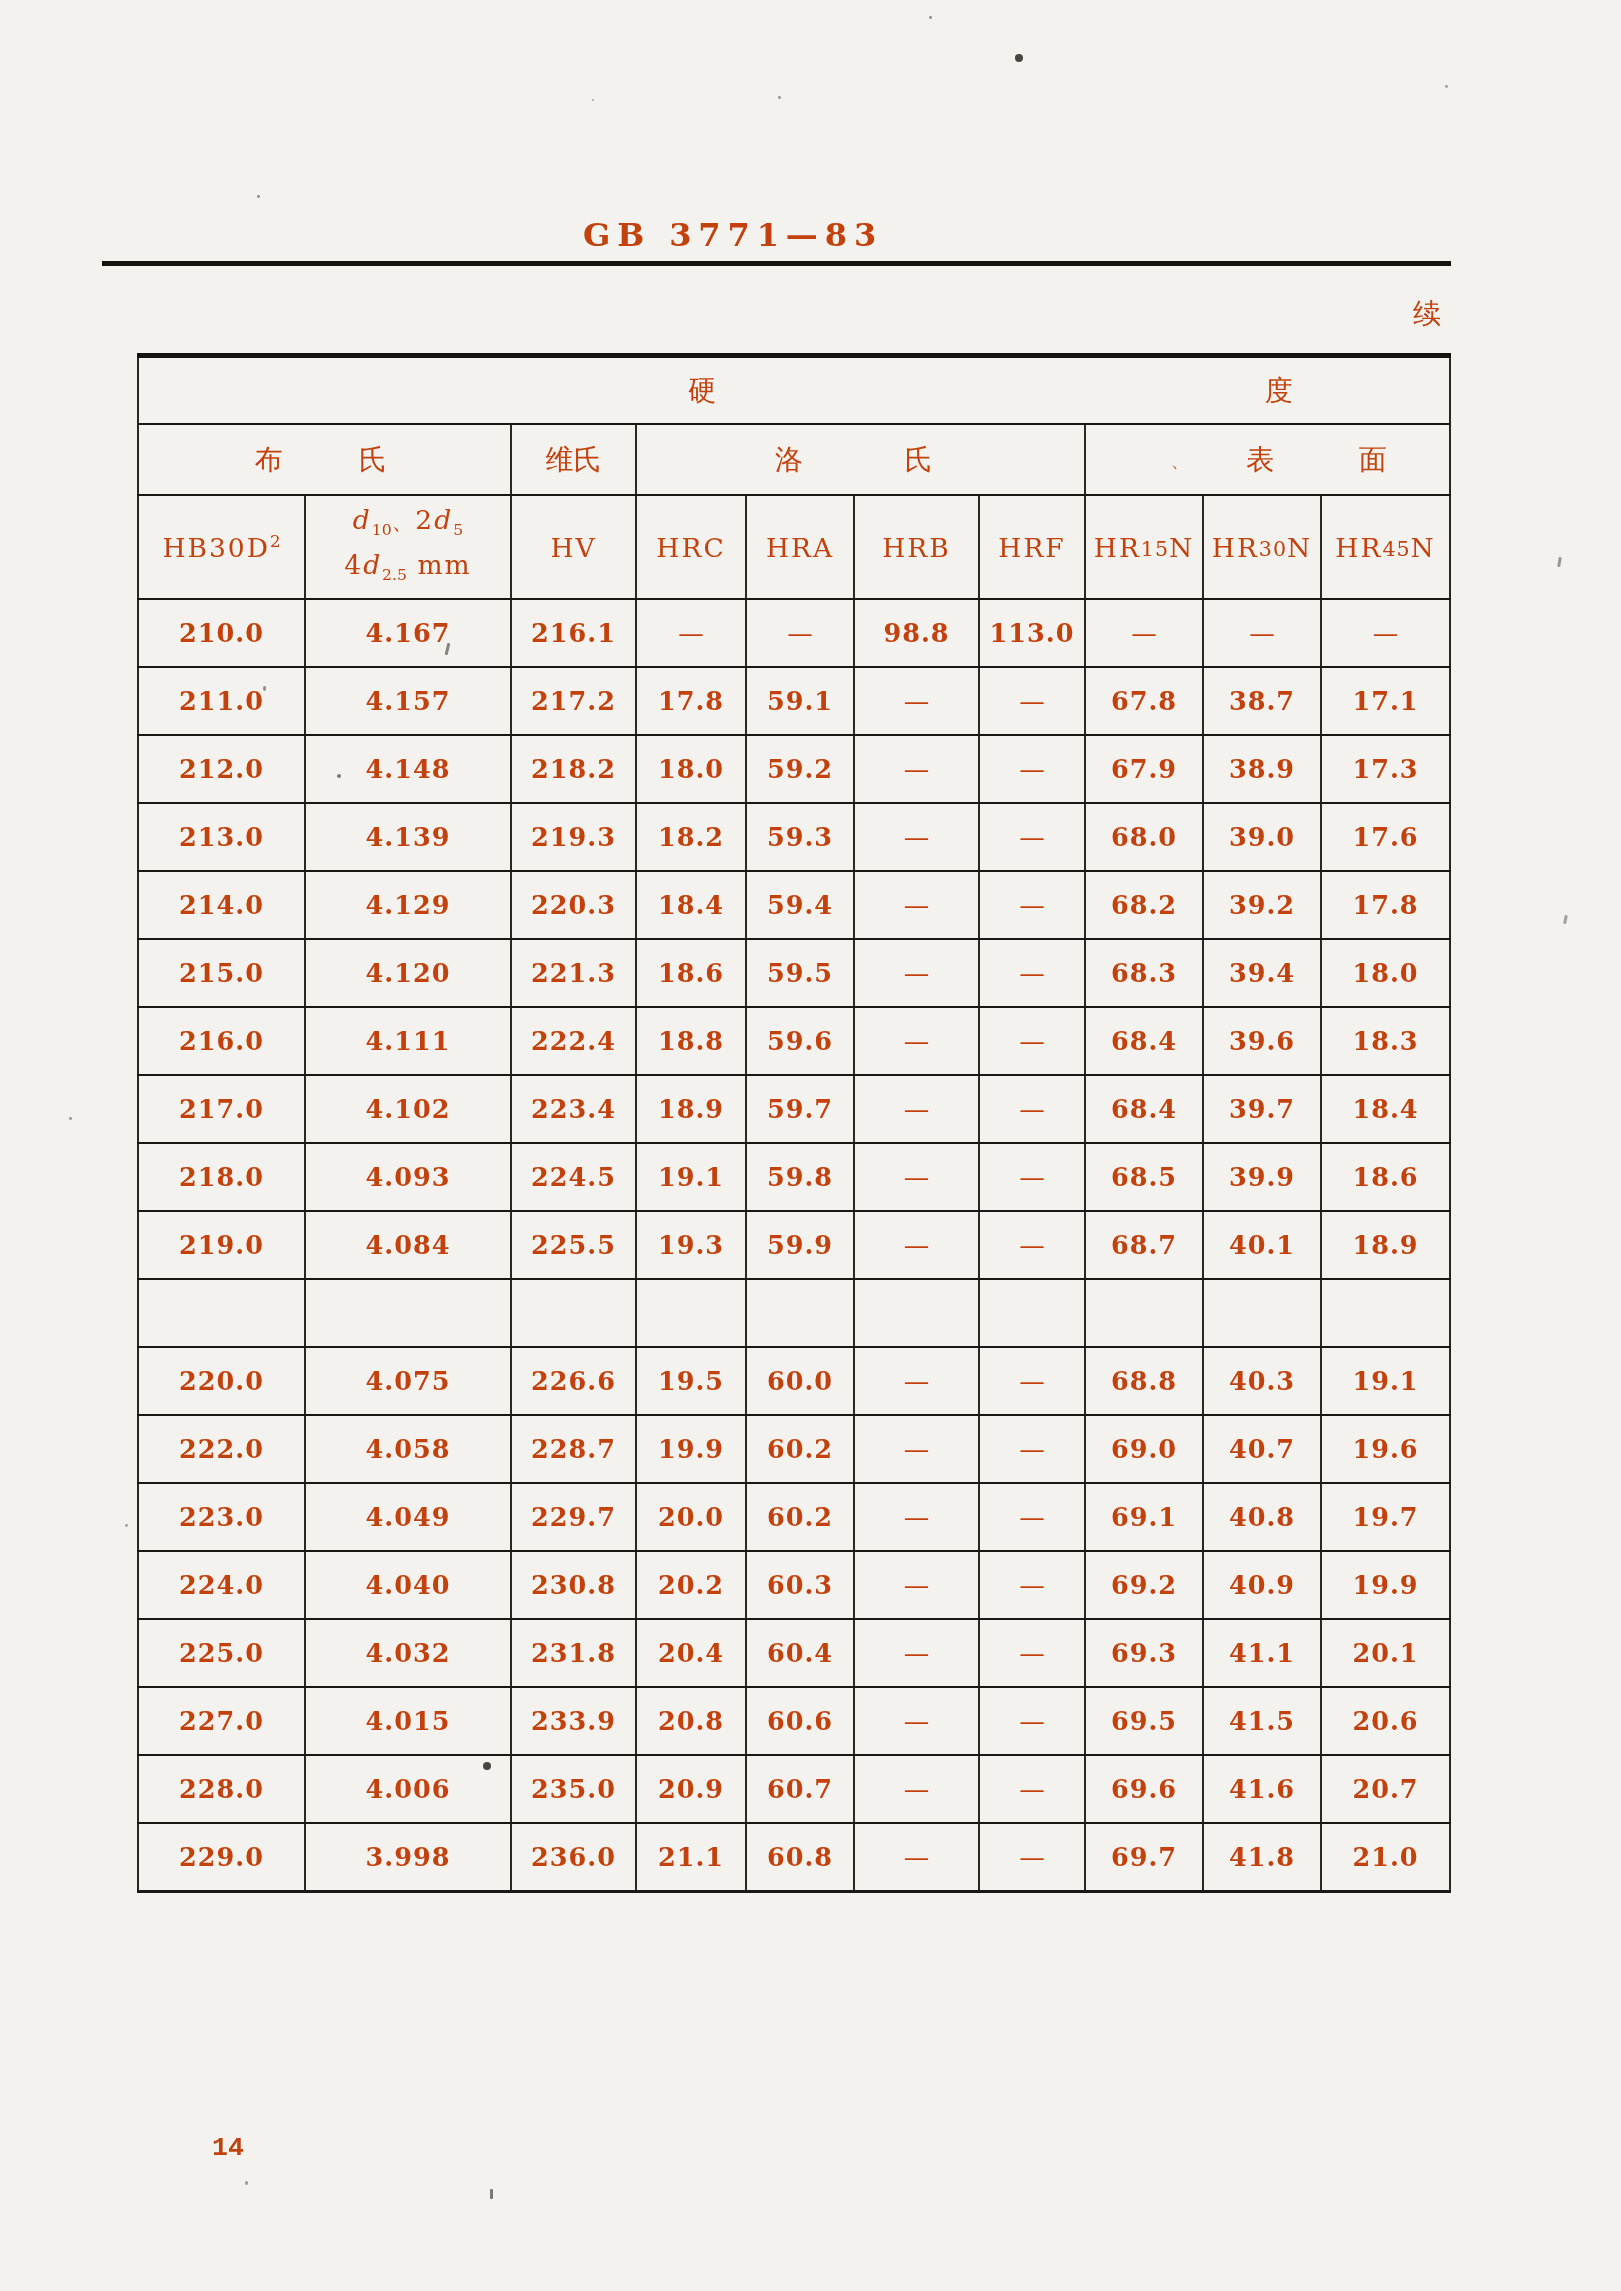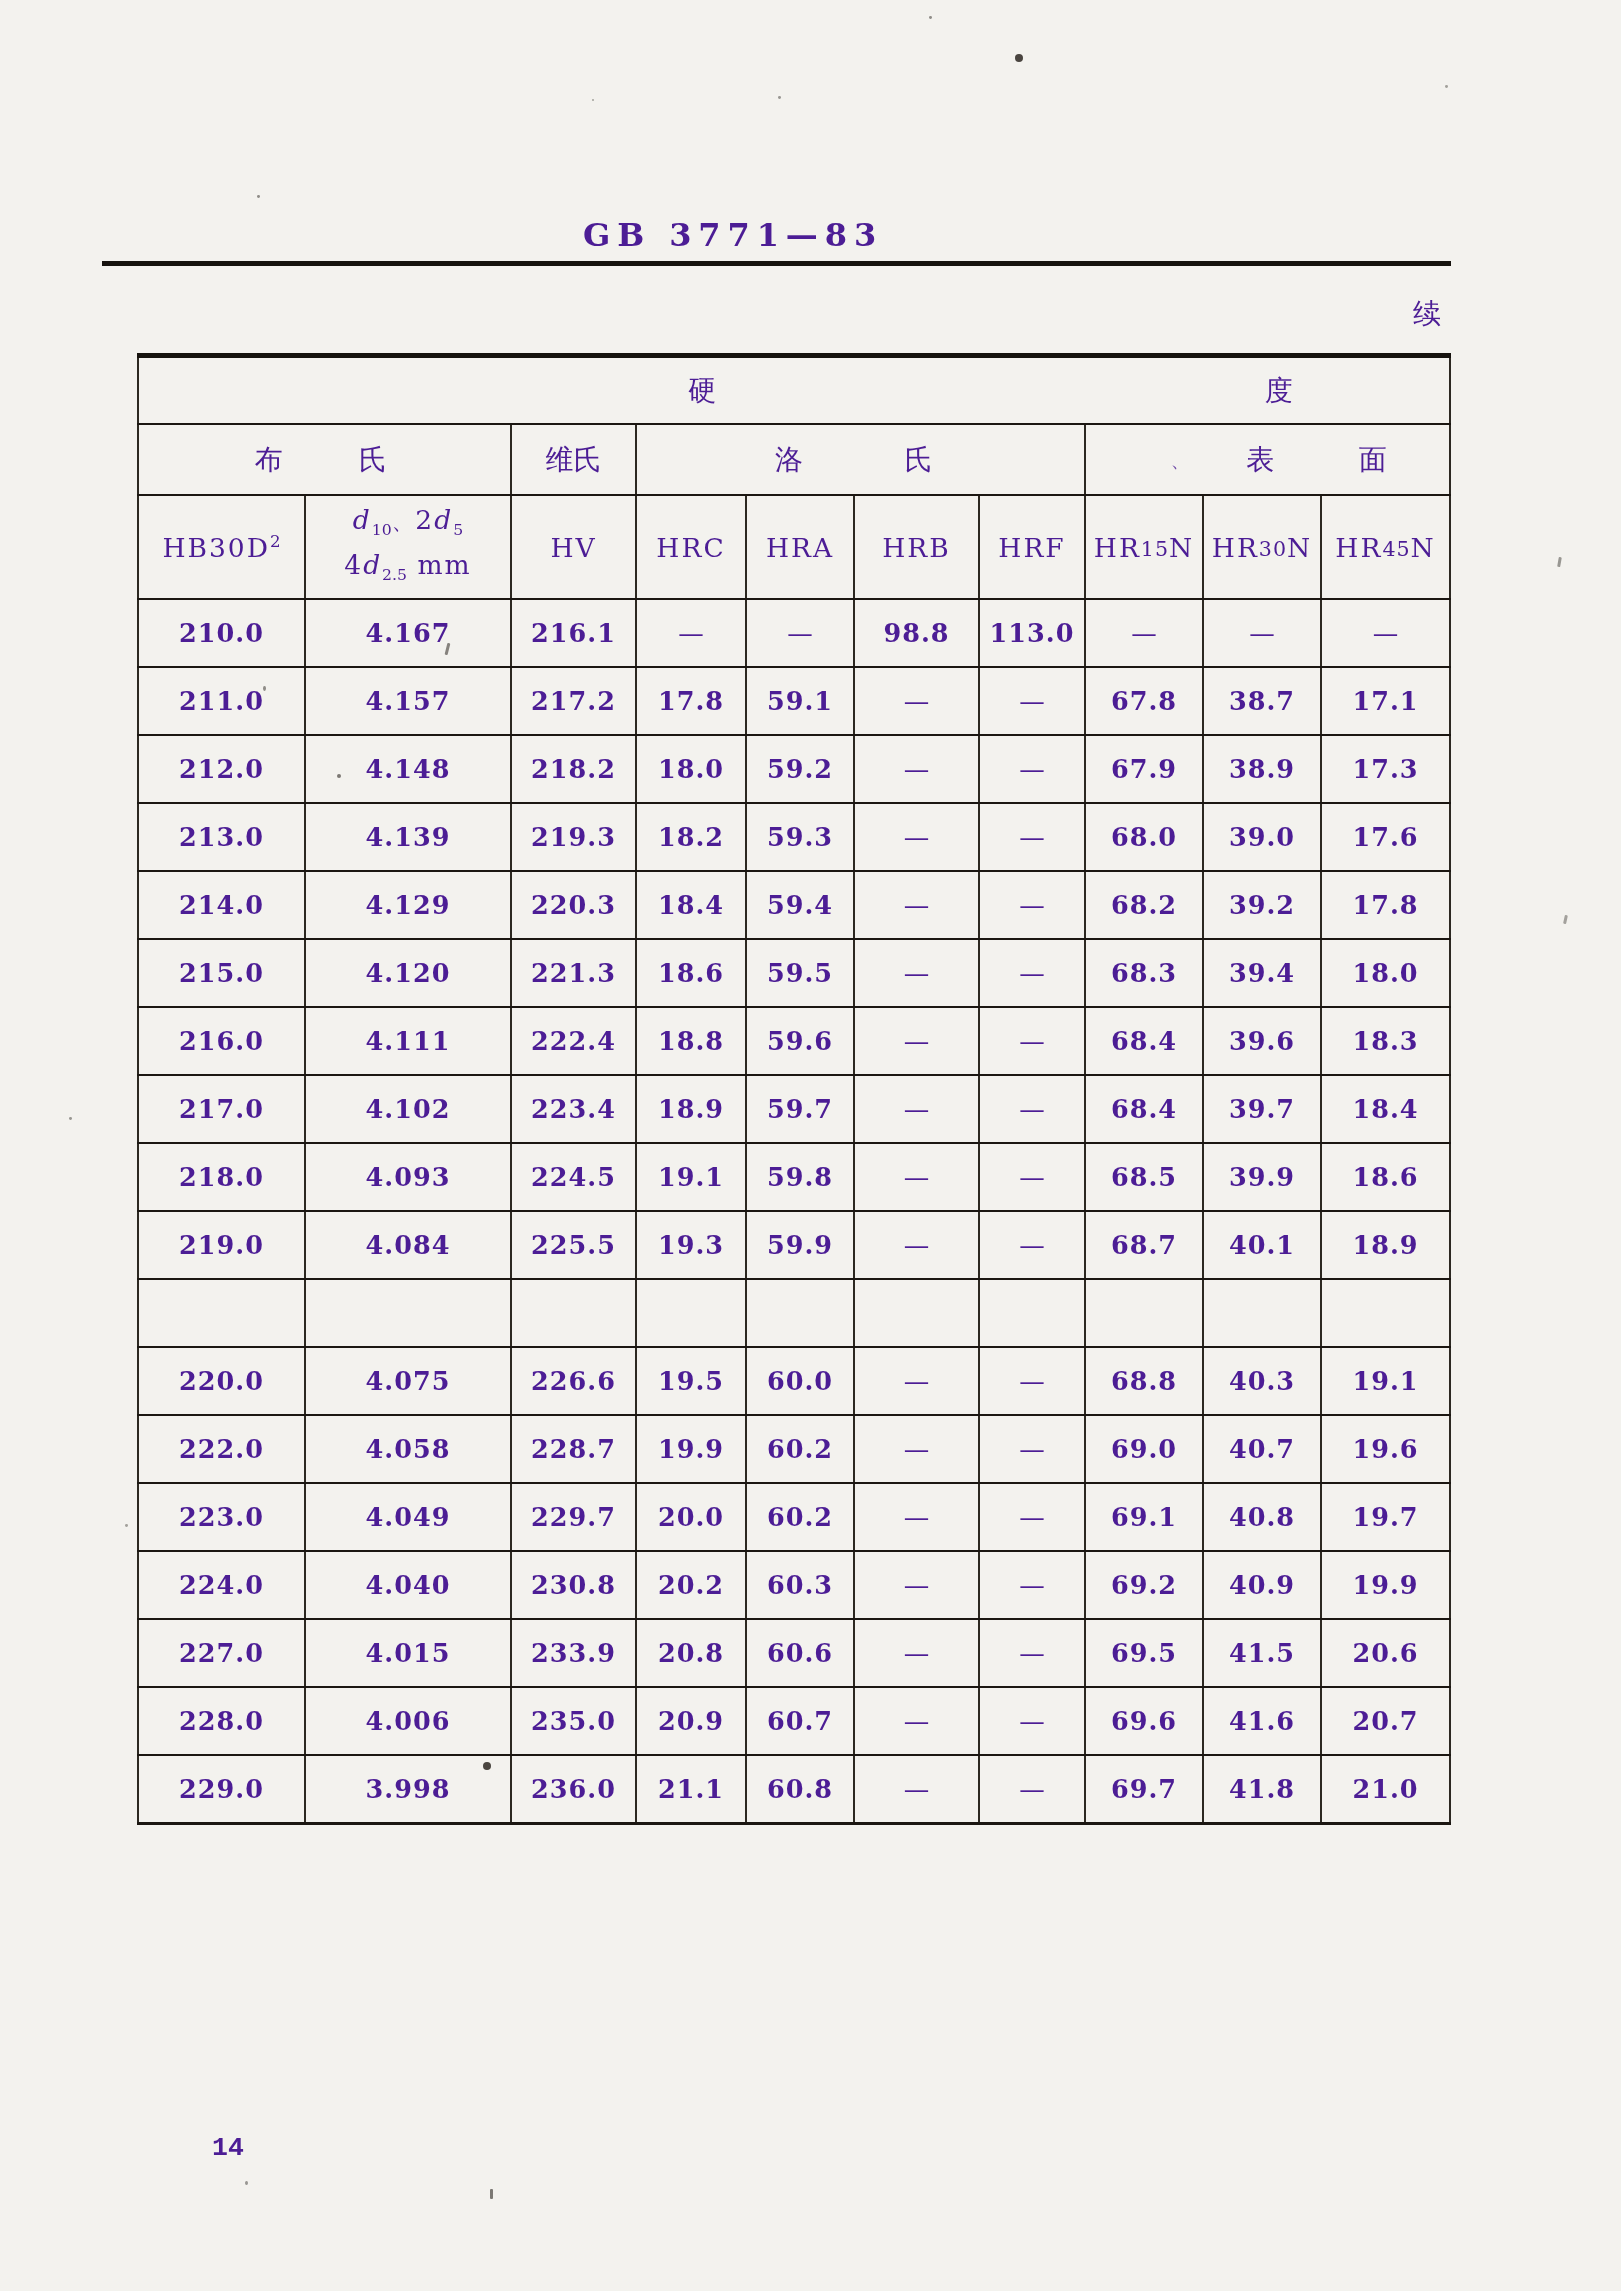--- a/index.html
+++ b/index.html
@@ -2,21 +2,21 @@
 <html><head>
 <meta charset="utf-8">
 <style>
   html,body{margin:0;padding:0;background:#cfccc6;}
   .page{
     position:relative;
     width:1621px;height:2292px;
     margin:0 auto;
     background:#f3f2ee;
     overflow:hidden;
-    color:#4c1d95;
+    color:#c2410c;
   }
   
   .doc-title{
     position:absolute;top:216px;left:733px;transform:translateX(-50%);
     font-family:"DejaVu Serif",serif;font-weight:700;font-size:32px;
     letter-spacing:6.9px;white-space:nowrap;
   }
   .rule-top{
     position:absolute;left:102px;top:261px;width:1349px;height:4.9px;
     background:#16130e;
@@ -323,20 +323,32 @@
           <td>224.0</td>
           <td>4.040</td>
           <td>230.8</td>
           <td>20.2</td>
           <td>60.3</td>
           <td class="dash">—</td>
           <td class="dash">—</td>
           <td>69.2</td>
           <td>40.9</td>
           <td class="no-r">19.9</td>
+        </tr>
+        <tr class="r-data">
+          <td>225.0</td>
+          <td>4.032</td>
+          <td>231.8</td>
+          <td>20.4</td>
+          <td>60.4</td>
+          <td class="dash">—</td>
+          <td class="dash">—</td>
+          <td>69.3</td>
+          <td>41.1</td>
+          <td class="no-r">20.1</td>
         </tr>
         <tr class="r-data">
           <td>227.0</td>
           <td>4.015</td>
           <td>233.9</td>
           <td>20.8</td>
           <td>60.6</td>
           <td class="dash">—</td>
           <td class="dash">—</td>
           <td>69.5</td>

